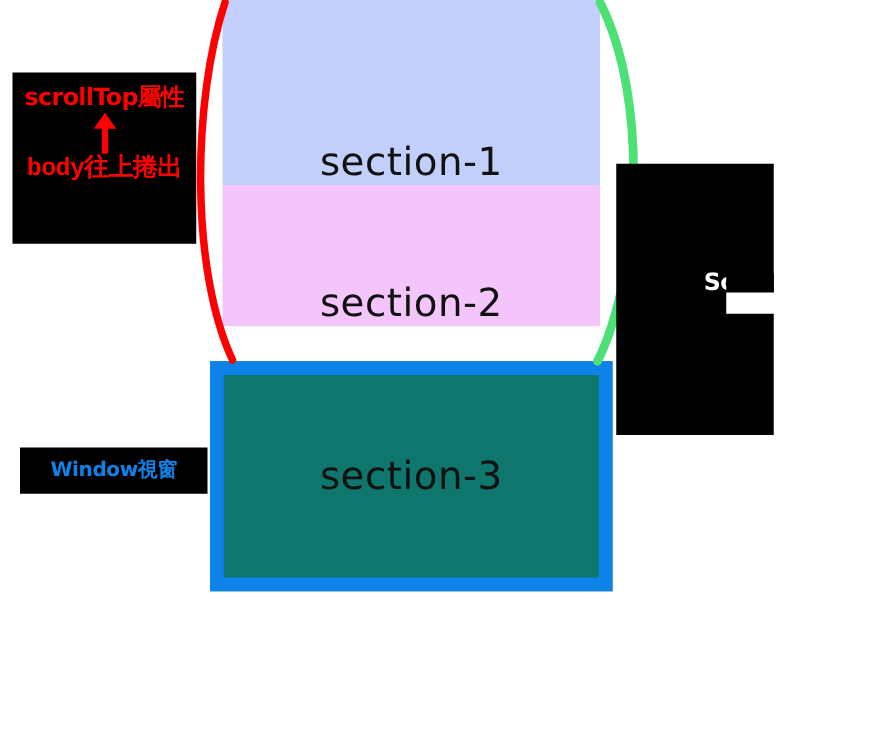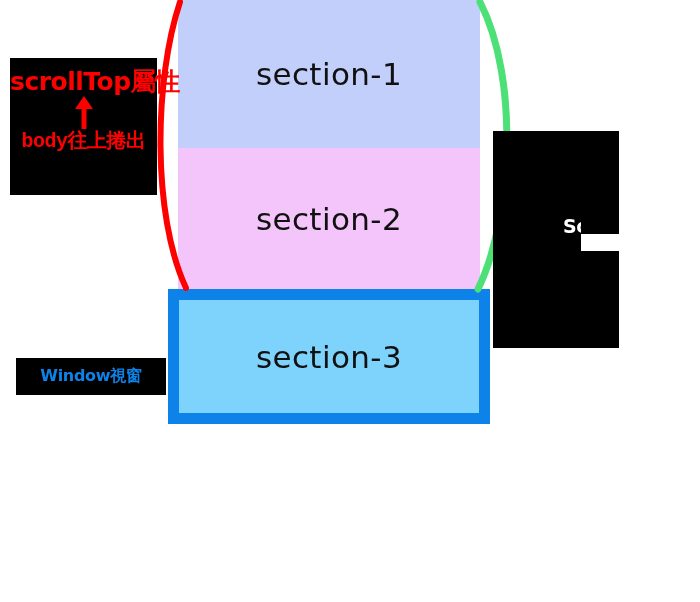--- a/index.html
+++ b/index.html
@@ -22,44 +22,44 @@
     width: 700px;
     height: 602px;
   }
 
   
   .section {
     position: absolute;
     left: 178px;
     width: 302px;
     display: flex;
-    align-items: center;
+    align-items: flex-end;
     justify-content: center;
     box-sizing: border-box;
   }
   .section-label {
     font-size: 31px;
     color: #111111;
     letter-spacing: 0.4px;
     font-weight: 400;
     white-space: nowrap;
   }
 
   #section-1 { top: 0px;   height: 148px; background: #c2cffa; }
-  #section-2 { top: 148px; height: 141px; background: #f3c5fb; }
+  #section-2 { top: 148px; height: 113px; background: #f3c5fb; }
 
   
   #viewport-frame {
     position: absolute;
     left: 168px;
     top: 289px;
     width: 322px;
-    height: 135px;
+    height: 184px;
     border: 11px solid #0d82e8;
-    background: #7dd3fc;
+    background: #0f766e;
     box-sizing: border-box;
   }
   #section-3-inner {
     position: absolute;
     left: 0; top: 0; right: 0; bottom: 0;
     display: flex;
     align-items: center;
     justify-content: center;
   }
 
@@ -83,21 +83,21 @@
   #note-scrolltop {
     left: 10px;
     top: 58px;
     width: 147px;
     height: 137px;
     padding-top: 10px;
     text-align: center;
   }
   .note-red-line {
     color: #fe0000;
-    font-size: 25px;
+    font-size: 19px;
     font-weight: bold;
     line-height: 1.08;
     white-space: nowrap;
     letter-spacing: -0.5px;
   }
   .note-red-sub {
     color: #fe0000;
     font-size: 20px;
     font-weight: bold;
     line-height: 1.1;

